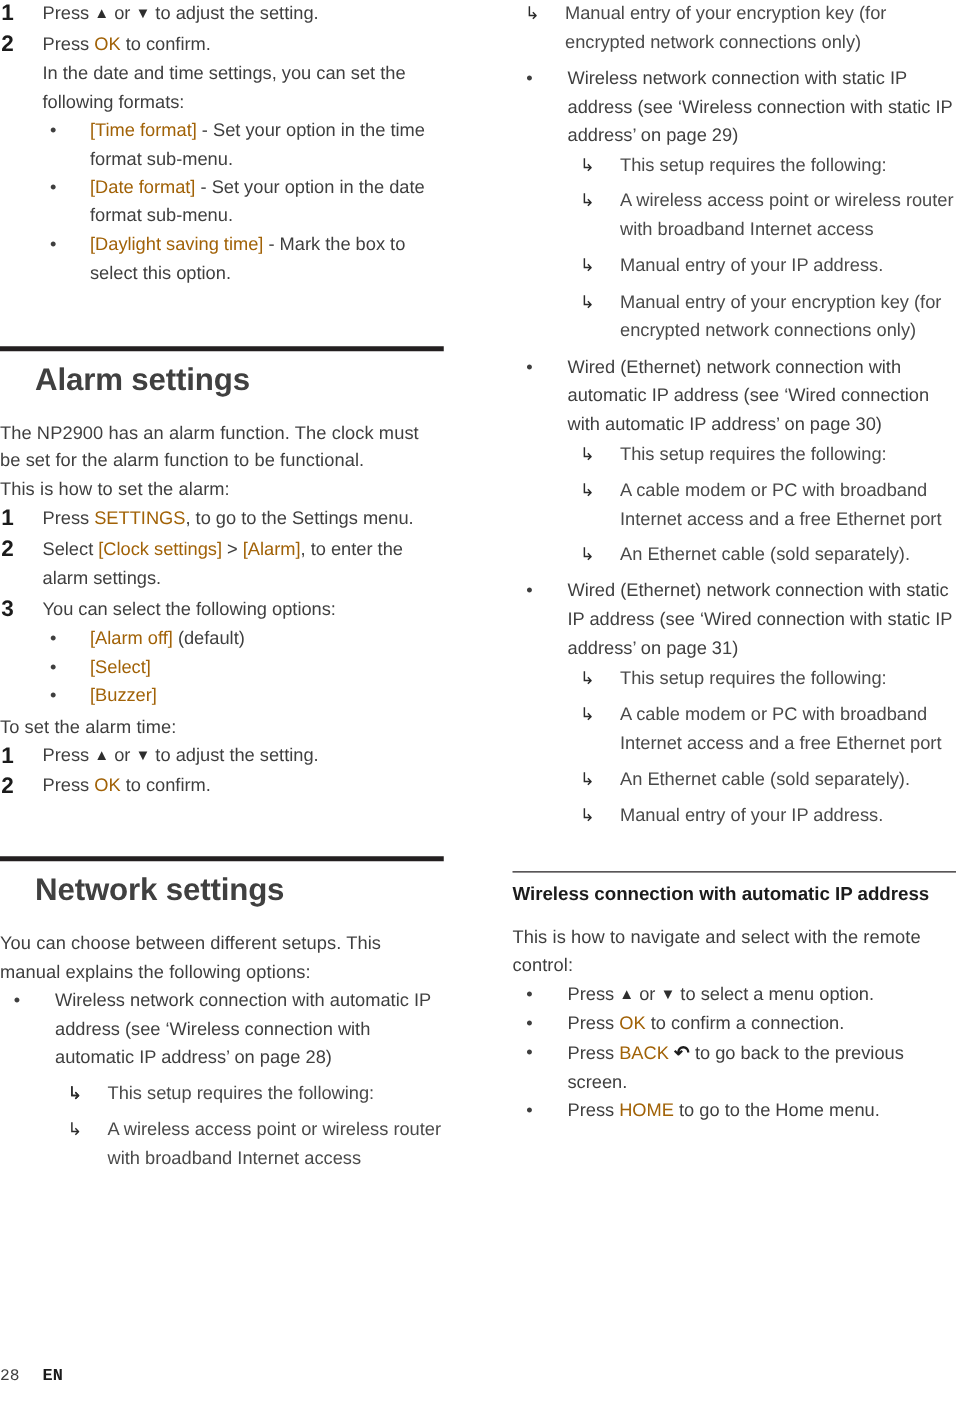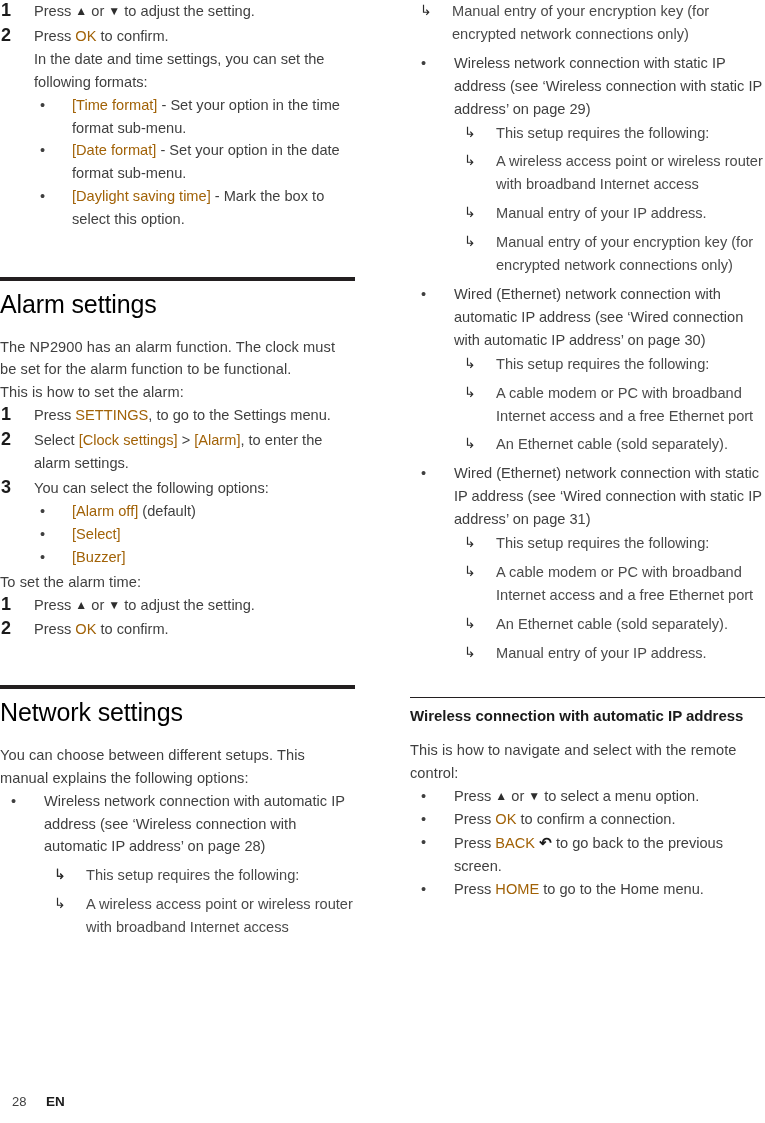--- a/index.html
+++ b/index.html
@@ -51,25 +51,26 @@
     width: 355px;
   }
   .rule-thin {
     border-top: 1.6px solid #231f20;
     height: 0;
     margin: 0 0 9px 0;
     width: 355px;
   }
   h1.sec-title {
     font-size: 25px;
-    font-weight: normal;
-    color: #000000;
+    font-weight: bold;
+    color: #404040;
     margin: 0 0 16px 0;
     line-height: 1.18;
     letter-spacing: -0.005em;
+    padding-left: 28px;
   }
   h2.sub-title {
     font-size: 15px;
     font-weight: bold;
     color: #1b1b1b;
     margin: 0 0 14px 0;
     line-height: 1.26;
     letter-spacing: -0.002em;
   }
 
@@ -146,25 +147,26 @@
   }
   .arrowkey {
     font-size: 12px;
     color: #2e2e2e;
     vertical-align: 1px;
   }
 
   
   .footer {
     position: absolute;
-    left: 12px;
+    left: 0;
     bottom: 14px;
     width: 300px;
     font-size: 13px;
     color: #3f3f3f;
+    font-family: Liberation Mono, monospace;
   }
   .footer .pagenum {
     display: inline-block;
     width: 34px;
   }
   .footer .lang {
     font-weight: bold;
     color: #1b1b1b;
     font-size: 13.5px;
   }

